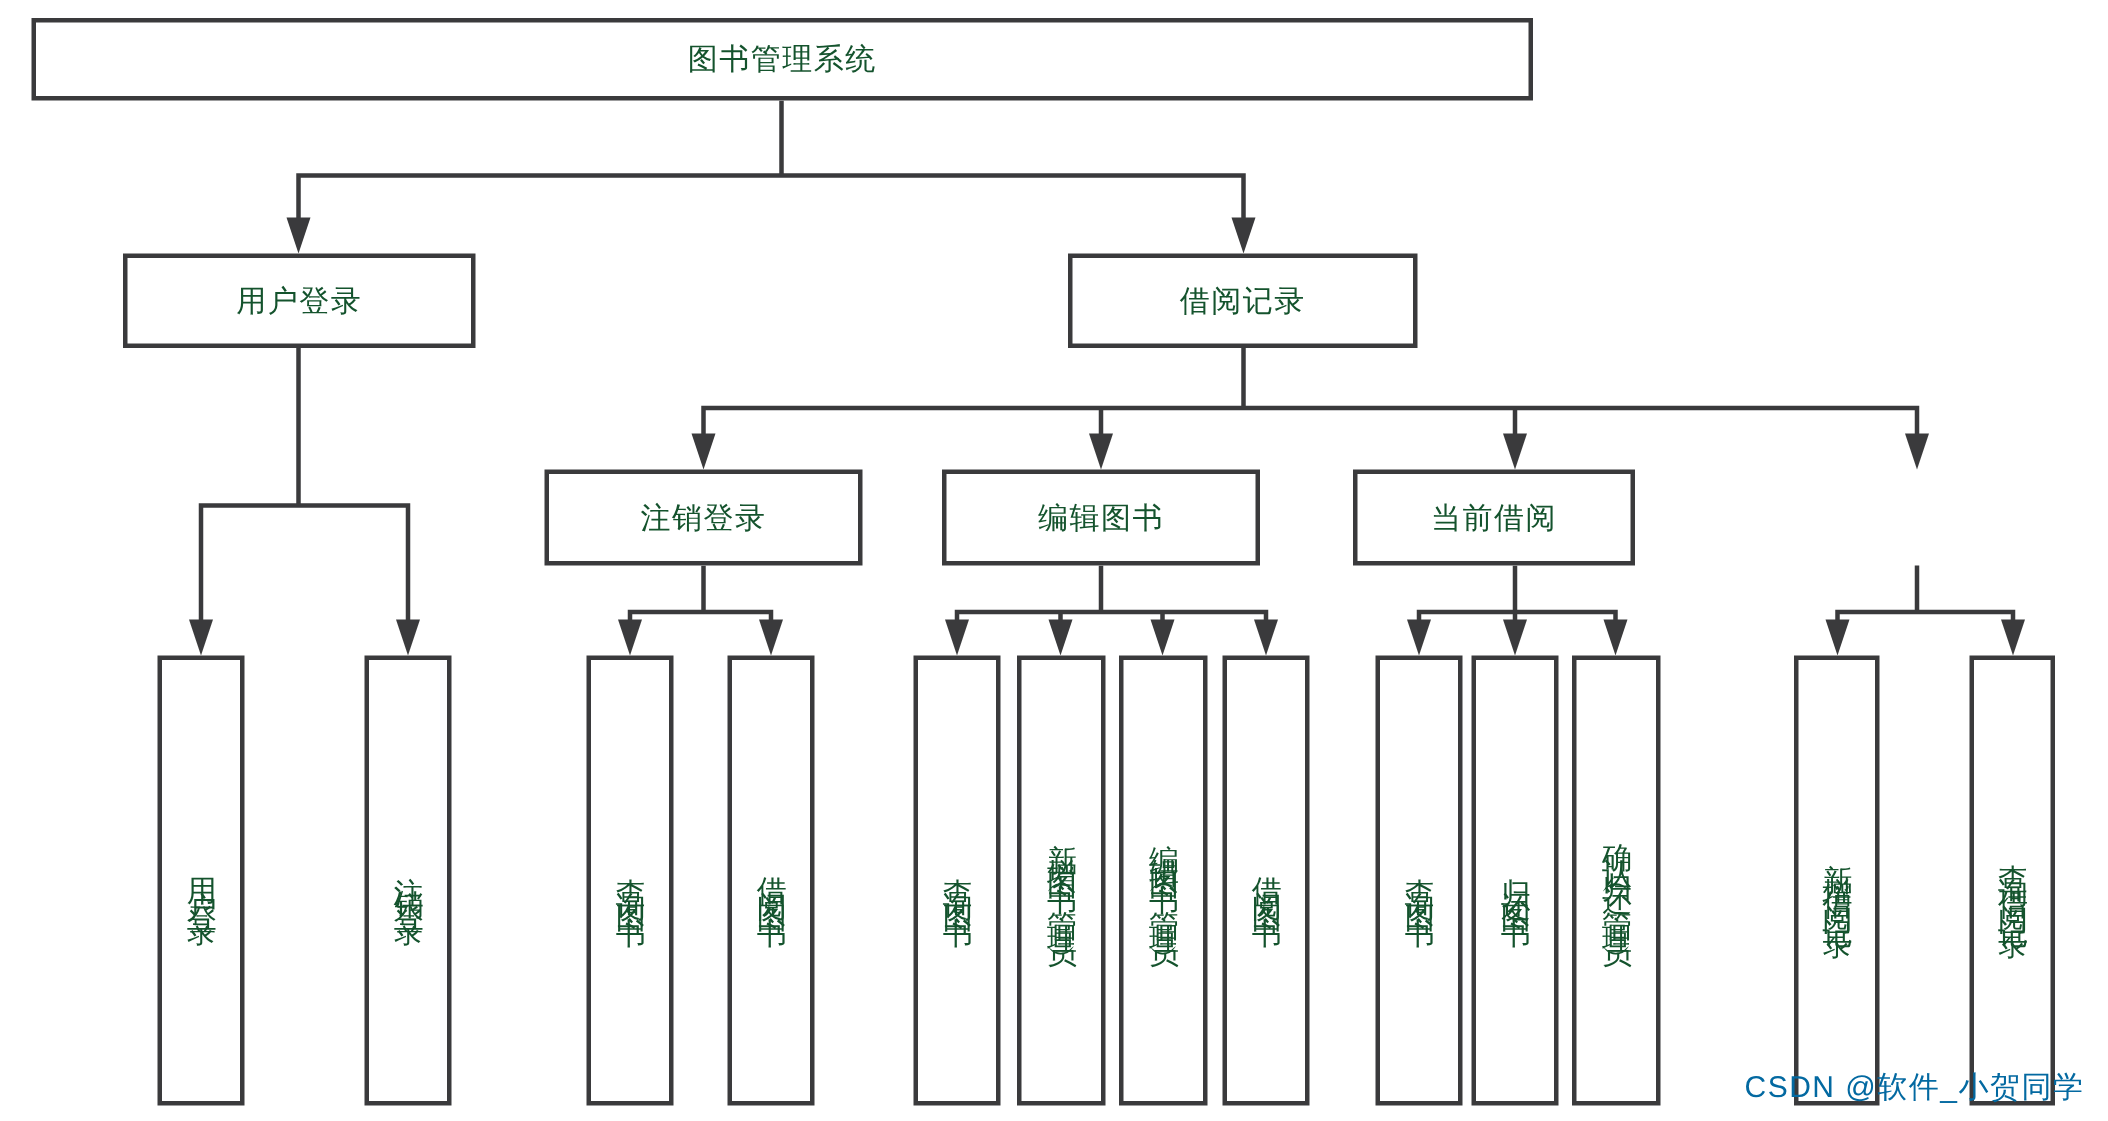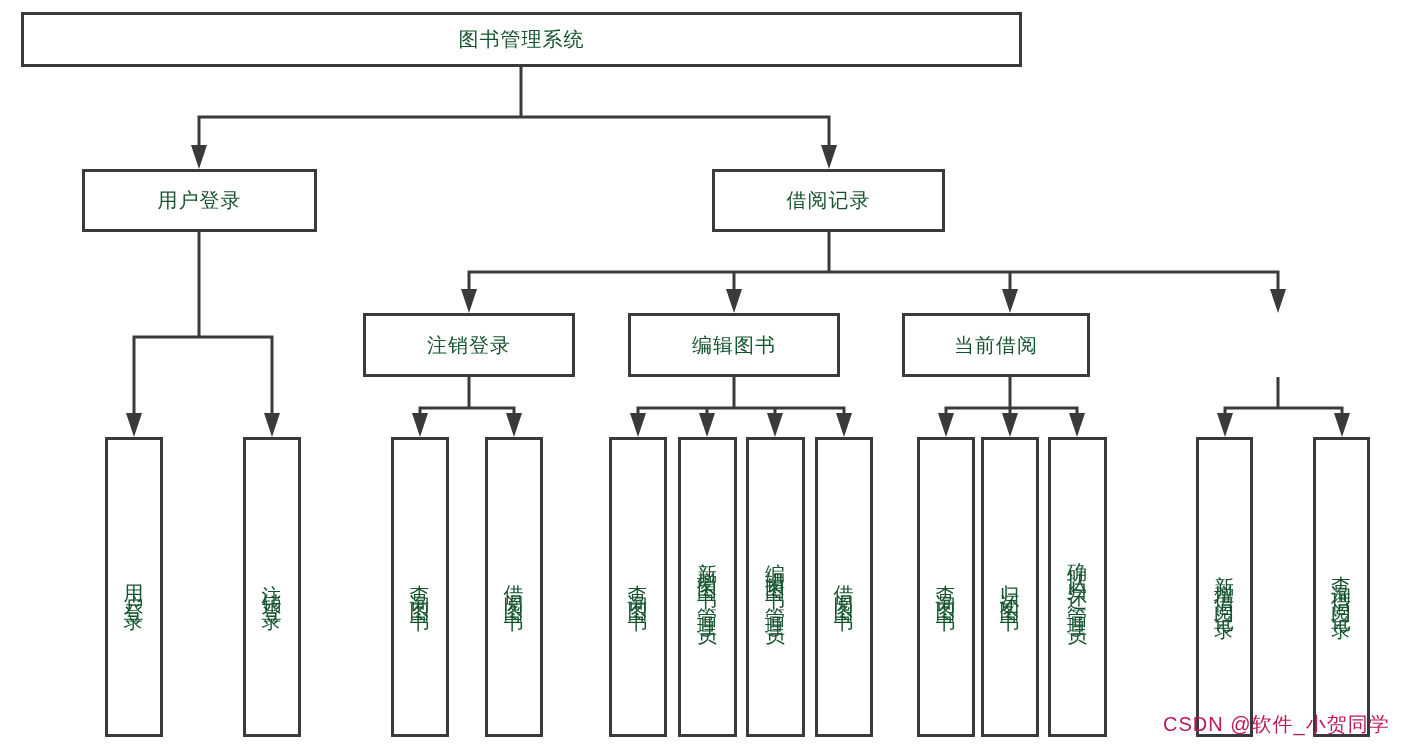--- a/index.html
+++ b/index.html
@@ -27,21 +27,21 @@
   .box.v{
     writing-mode:vertical-rl;
     text-orientation:upright;
     letter-spacing:9px;
     line-height:1;
   }
   #watermark{
     position:absolute;
     left:1163px;top:711px;
     font-size:20px;
-    color:#be185d;
+    color:#0369a1;
     letter-spacing:1px;
     white-space:nowrap;
   }
 </style>
 </head>
 <body>
 
 <div id="stage">
 
   <svg id="wires" viewBox="0 0 1405 747">

